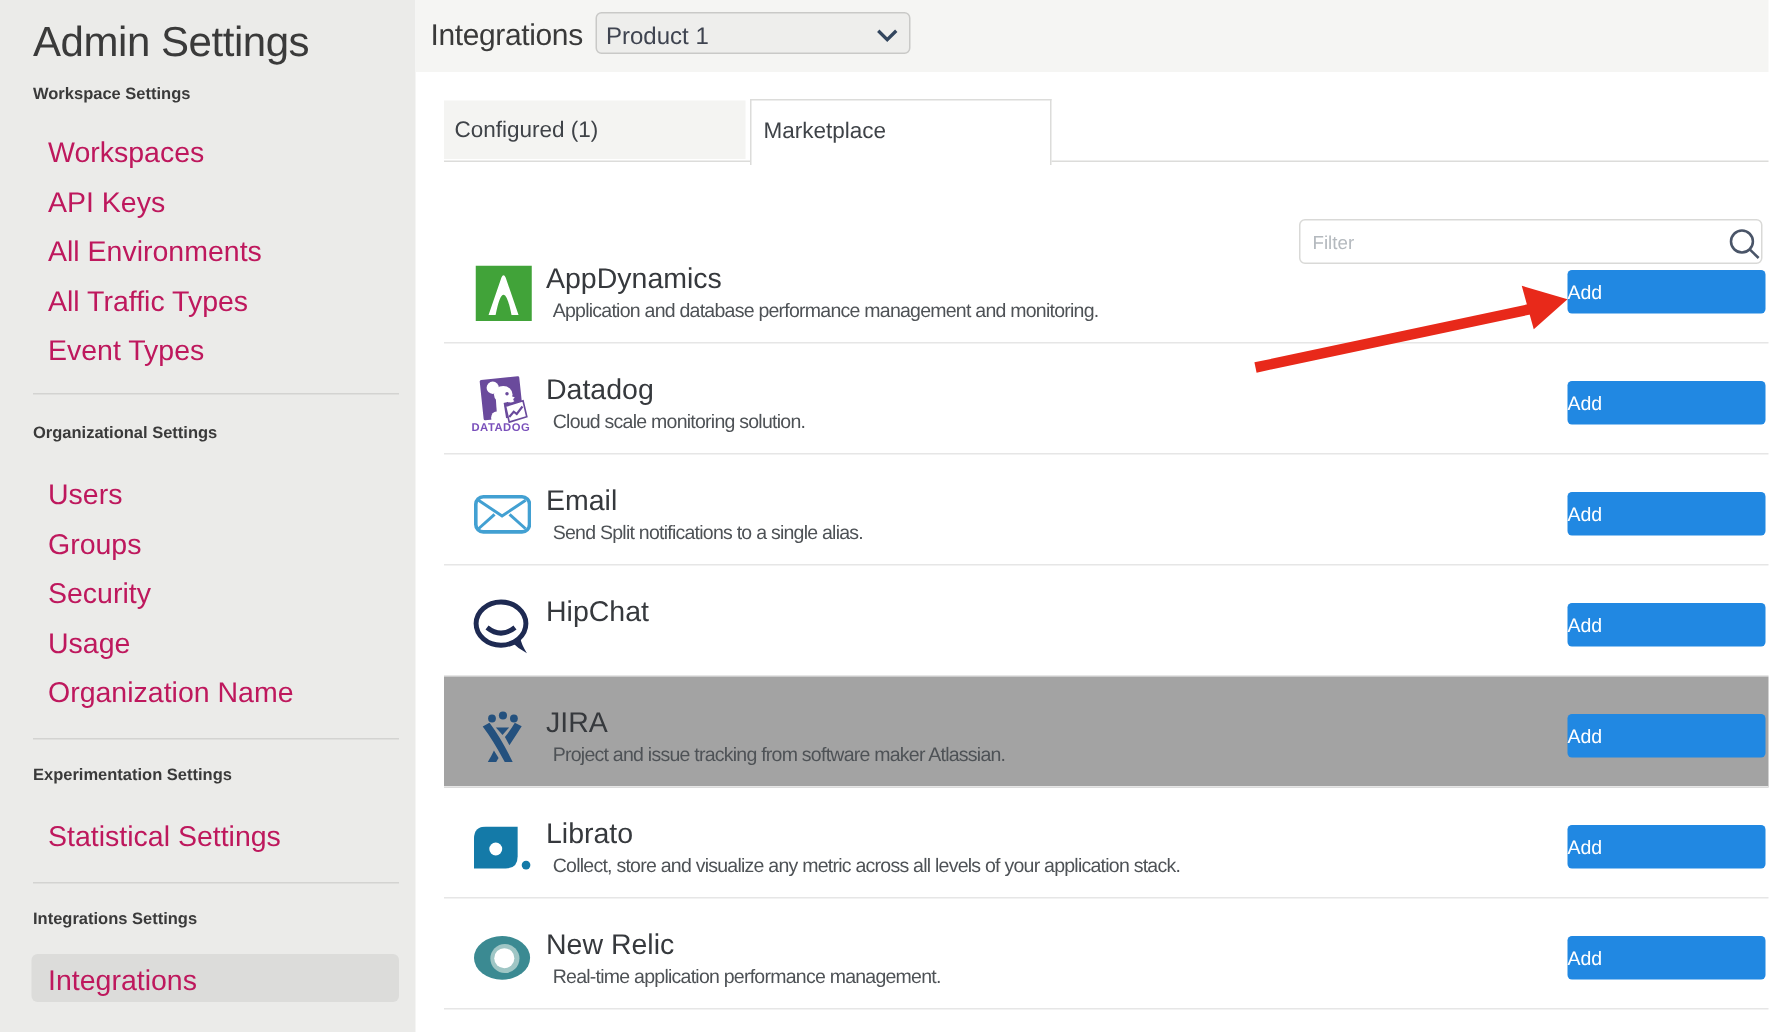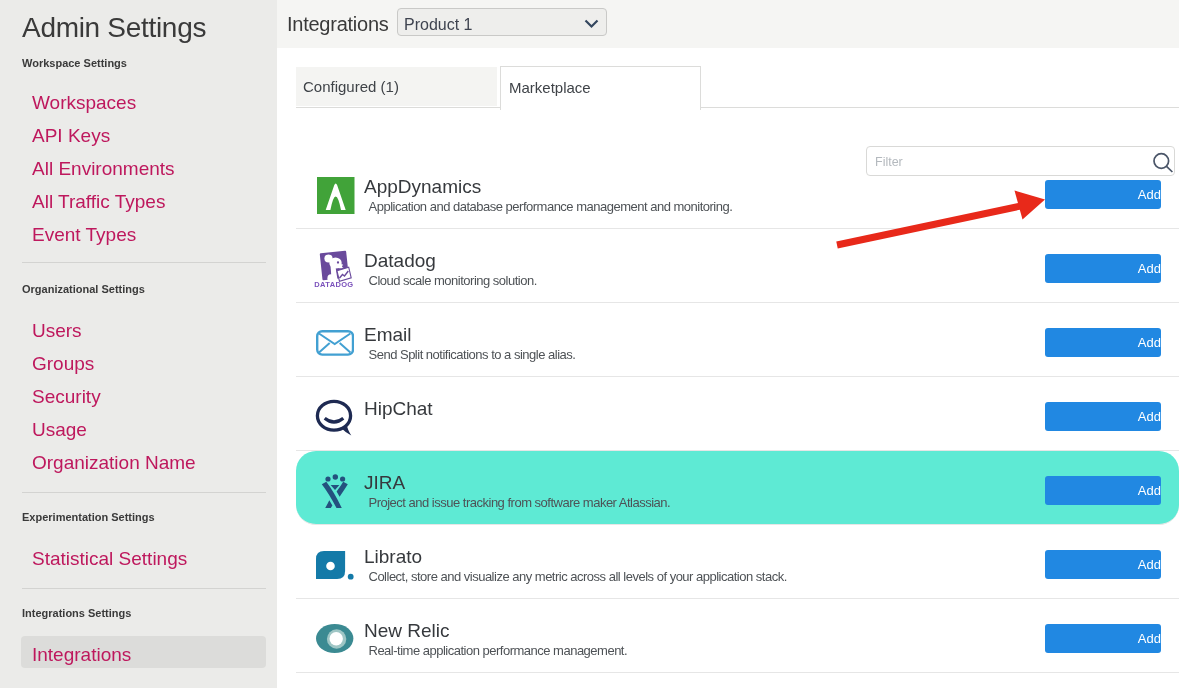--- a/index.html
+++ b/index.html
@@ -24,25 +24,25 @@
 #tab1 span, #tab2 span { position:absolute; left:7px; top:11px; font-size:15px; color:#3f4348; }
 #tab2 { position:absolute; left:500px; top:66px; width:201px; height:44px; background:#fff;
   border:1px solid #dcdcda; border-bottom:none; z-index:2; }
 #tab2 span { left:8px; top:12px; }
 
 #filter { position:absolute; left:866px; top:118px; width:309px; height:30px; background:#fff;
   border:1px solid #d9d9d7; border-radius:4px;margin-top:28px; }
 #filter span { position:absolute; left:8px; top:7.5px; font-size:12.5px; color:#b4b9be; }
 
 .row { position:absolute; left:296px; width:883px; height:74px; border-bottom:1px solid #e6e6e6; }
-.row.hl { background:#5eead4;border-radius:20px; }
+.row.hl { background:#a3a3a3; }
 .rtitle { position:absolute; left:68px; top:21px; font-size:19px; color:#36393d; }
 .rdesc { position:absolute; left:72.5px; top:44px; font-size:13px; color:#4e5256; letter-spacing:-0.5px; }
-.add { position:absolute; left:749px; top:25px; width:116px; height:29px; background:#2188e2;
-  border-radius:3px; color:#fff; font-size:13px; text-align:right; line-height:29px; }
+.add { position:absolute; left:749px; top:25px; width:132px; height:29px; background:#2188e2;
+  border-radius:3px; color:#fff; font-size:13px; text-align:left; line-height:29px; }
 .icon { position:absolute; left:20px; top:18px; }
 #arrow { position:absolute; left:0; top:0; width:1179px; height:688px; z-index:5; pointer-events:none; }
 </style>
 </head>
 <body>
 <div id="sidebar">
   <h1>Admin Settings</h1>
   <div class="sec" style="top:57px">Workspace Settings</div>
   <div class="it" style="top:92px">Workspaces</div>
   <div class="it" style="top:125px">API Keys</div>

